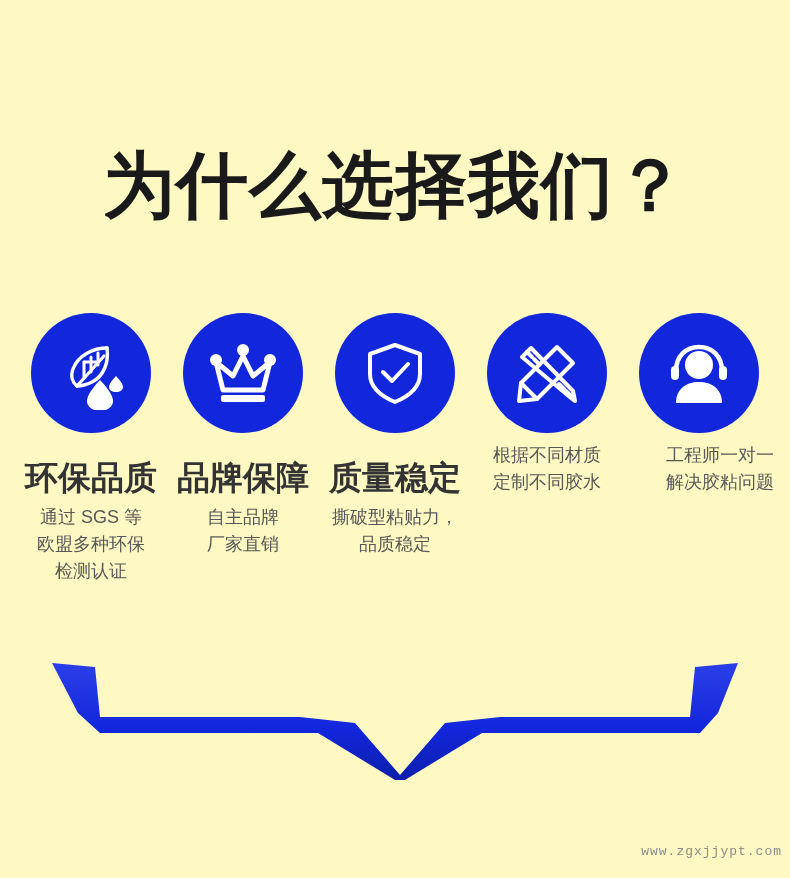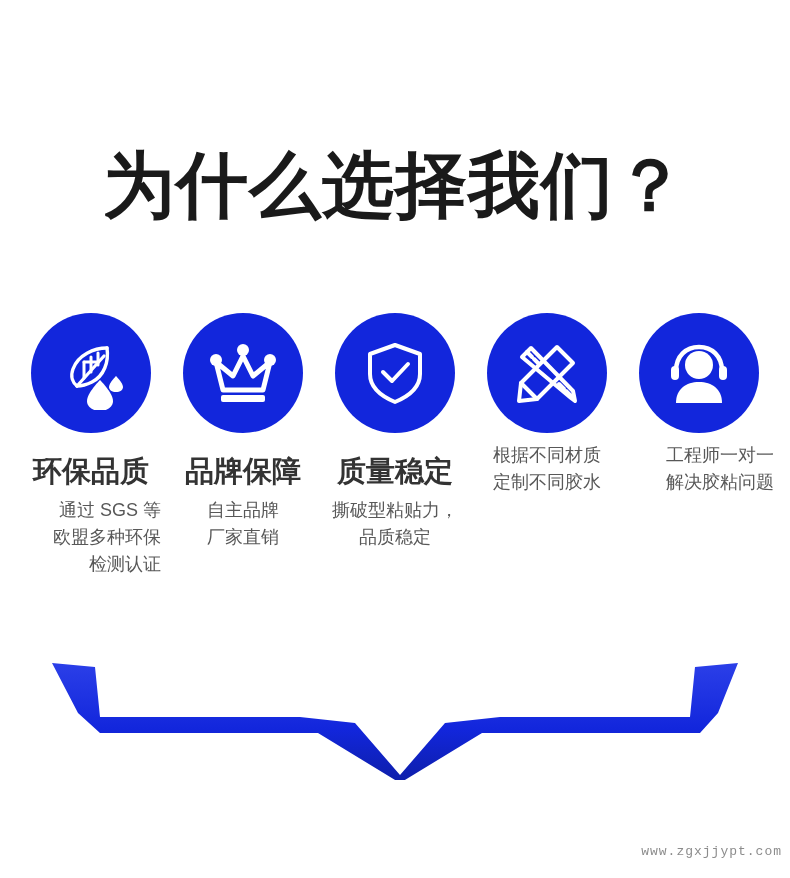--- a/index.html
+++ b/index.html
@@ -11,21 +11,21 @@
     height: 878px;
     background: #d9d9d9;
     font-family: "Liberation Sans", "DejaVu Sans", sans-serif;
     overflow: hidden;
     position: relative;
   }
   .page {
     position: relative;
     width: 790px;
     height: 878px;
-    background: #ffffff;
+    background: #fef9c3;
   }
 
   
   .title {
     position: absolute;
     left: 0;
     top: 142px;
     width: 790px;
     text-align: center;
     font-size: 72px;
@@ -60,38 +60,38 @@
     background: #1226dc;
     display: flex;
     align-items: center;
     justify-content: center;
     flex: none;
   }
   .icon-circle svg {
     display: block;
   }
   .feature-title {
-    margin-top: 21px;
-    font-size: 29px;
+    margin-top: 28px;
+    font-size: 33px;
     font-weight: bold;
     color: #333333;
     line-height: 34px;
     white-space: nowrap;
     text-align: center;
   }
   .feature-desc {
     margin-top: 9px;
     font-size: 18px;
     line-height: 27px;
     color: #585858;
     text-align: center;
     white-space: pre-line;
     width: 150px;
   }
-  .feature:nth-child(1) .feature-desc { text-align: right; width: 140px; }
+  .feature:nth-child(1) .feature-desc { text-align: center; width: 140px; }
   .feature:nth-child(5) .feature-desc { text-align: right; width: 150px; }
   .feature:nth-child(4) .feature-desc { width: 150px; font-family: Liberation Serif, serif; }
 
   
   .banner {
     position: absolute;
     left: 0;
     top: 655px;
     width: 790px;
     height: 125px;

